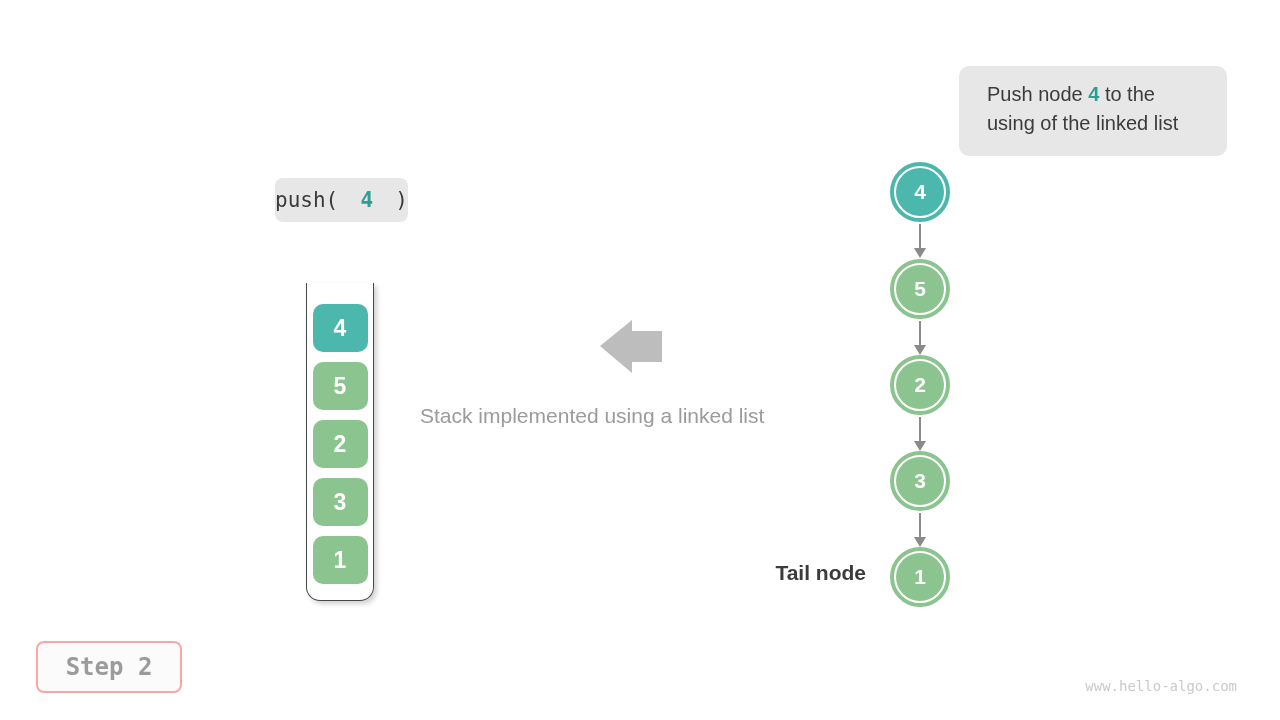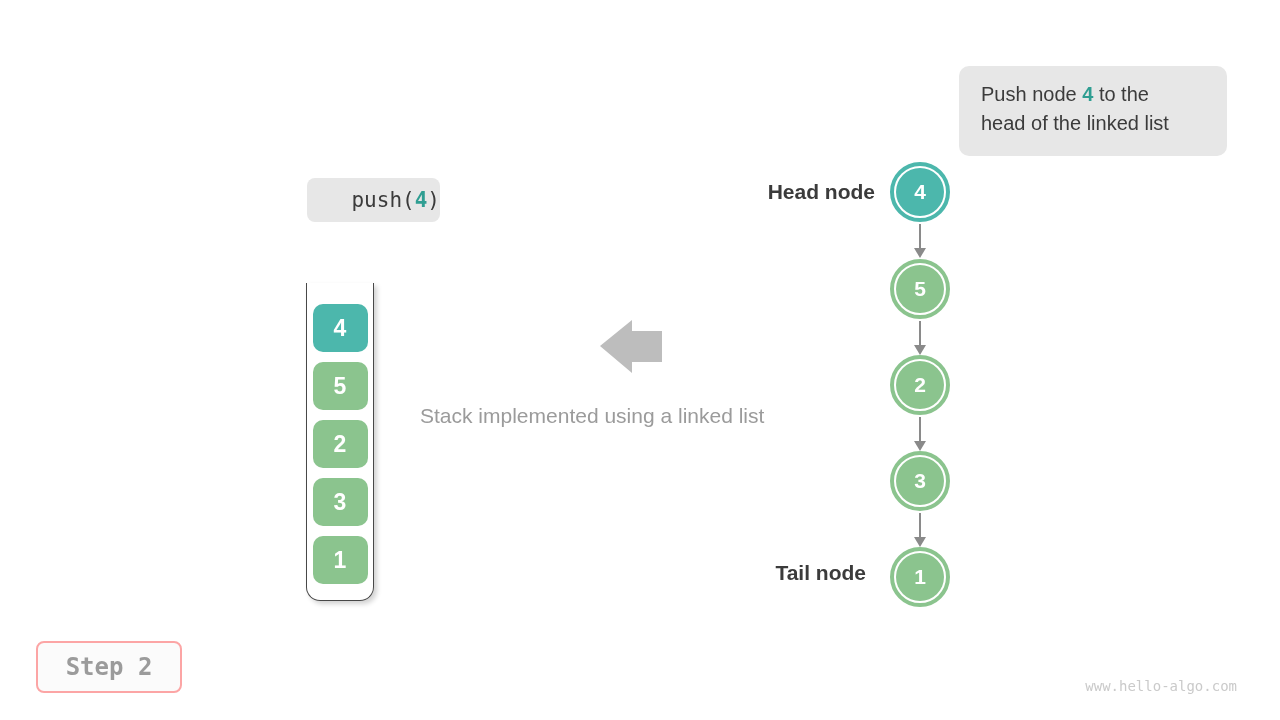--- a/index.html
+++ b/index.html
@@ -13,39 +13,38 @@
     font-family: "Liberation Sans", sans-serif;
   }
 
   
   .callout {
     position: absolute;
     left: 959px; top: 66px;
     width: 268px; height: 90px;
     background: #e7e7e7;
     border-radius: 10px;
-    padding: 14px 0 0 22px;
+    padding: 14px 0 0 28px;
     font-size: 20px;
     line-height: 29px;
     color: #3b3b3b;
   }
   .hl-teal { color: #2f9e92; font-weight: 700; }
 
   
   .code-chip {
     position: absolute;
     left: 275px; top: 178px;
     width: 133px; height: 44px;
     background: #e7e7e7;
     border-radius: 8px;
-    display: flex; align-items: center; justify-content: flex-end;
+    display: flex; align-items: center; justify-content: space-between;
     font-family: "DejaVu Sans Mono", monospace;
     font-size: 21px;
     color: #3b3b3b;
-    margin-left: 32px;
   }
 
   
   .stack-container {
     position: absolute;
     left: 306px; top: 283px;
     width: 68px; height: 318px;
     border: 1.5px solid #484848;
     border-top: none;
     border-radius: 0 0 14px 14px;
@@ -150,21 +149,21 @@
     margin-left: 40px;
   }
 </style>
 </head>
 <body>
 
 <div class="canvas">
 
   <div class="callout">
     <span>Push node </span><span class="hl-teal">4</span><span> to the</span><br>
-    <span>head of the linked list</span>
+    <span>using of the linked list</span>
   </div>
 
   <div class="code-chip">
     <span>push(</span>
       <span class="hl-teal">4</span>
       <span>)</span>
   </div>
 
   <div class="stack-container">
     <div class="stack-item teal">
@@ -183,21 +182,20 @@
         <span>1</span>
       </div>
   </div>
 
   <svg class="block-arrow" width="62" height="53" viewBox="0 0 62 53">
     <polygon points="0,26 32,0 32,11 62,11 62,42 32,42 32,53" fill="#bdbdbd"></polygon>
   </svg>
 
   <div class="caption">Stack implemented using a linked list</div>
 
-  <div class="ll-label head">Head node</div>
   <div class="ll-label tail">Tail node</div>
 
   <div class="ll-node teal" style="top:162px">
     <div class="inner">4</div>
   </div>
   <div class="ll-node" style="top:259px">
     <div class="inner">5</div>
   </div>
   <div class="ll-node" style="top:355px">
     <div class="inner">2</div>

